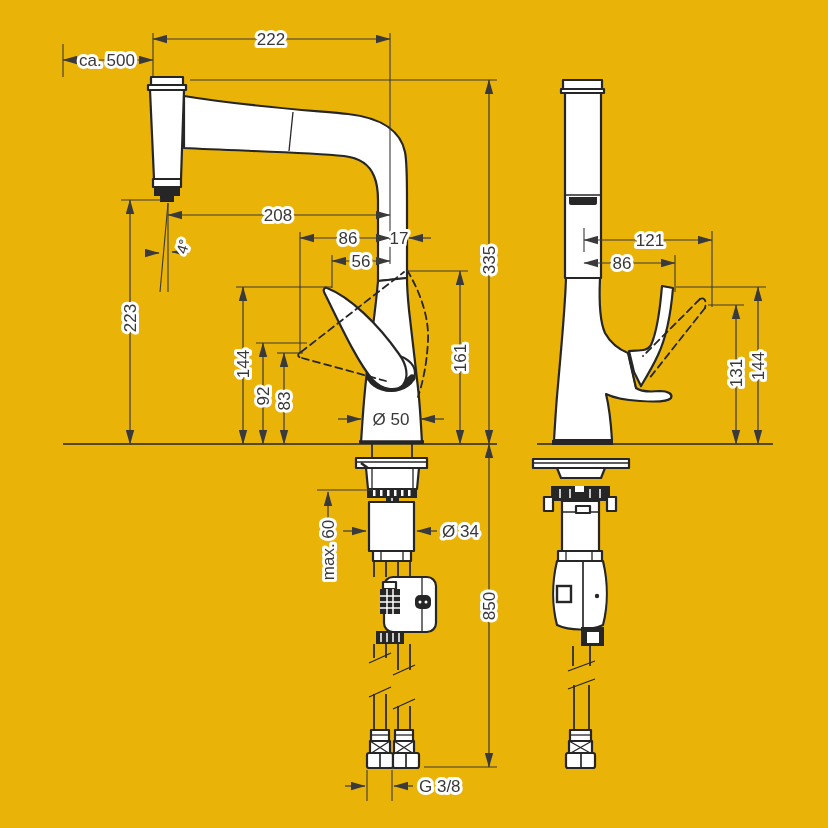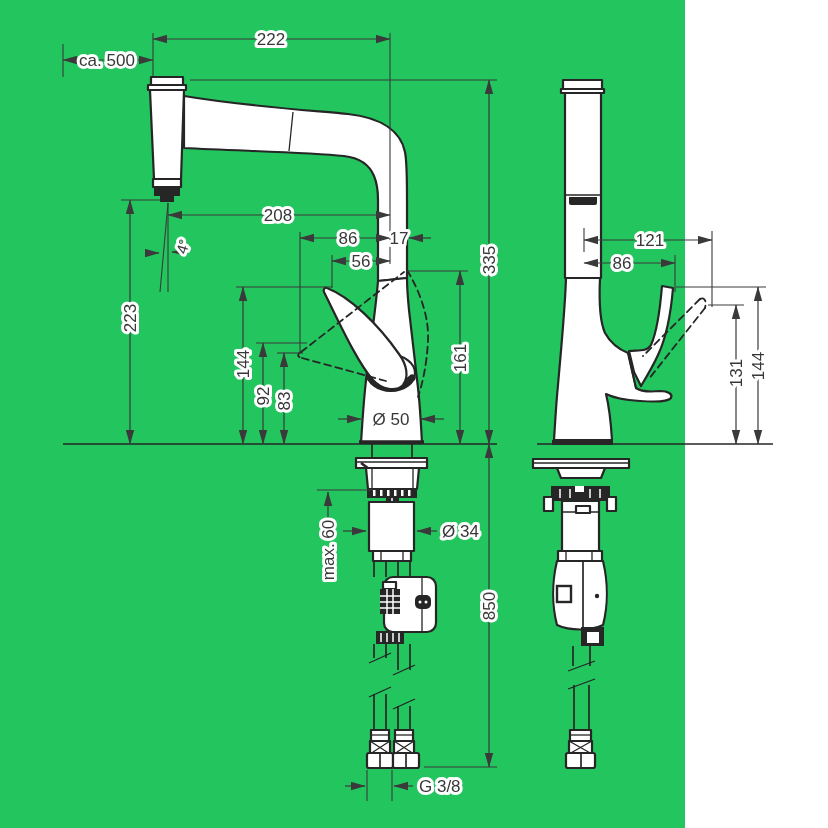--- a/index.html
+++ b/index.html
@@ -1,16 +1,16 @@
 <!DOCTYPE html>
 <html><head>
 <meta charset="utf-8">
 <style>
   html,body{margin:0;padding:0;background:#fff;}
-  .page{width:685px;height:828px;background:#22c55e;position:relative;font-family:"Liberation Sans",sans-serif;}
+  .page{width:828px;height:828px;background:#eab308;position:relative;font-family:"Liberation Sans",sans-serif;}
   svg{display:block;}
   .lbl{font-family:"Liberation Sans",sans-serif;font-size:17px;fill:#383838;
        paint-order:stroke;stroke:#ffffff;stroke-width:6px;stroke-linejoin:round;text-anchor:middle;}
   .lbl-start{text-anchor:start;}
   .lbl-small{font-size:15px;}
   .dim{stroke:#3a3a3a;stroke-width:1.2;fill:none;}
   .ext{stroke:#3a3a3a;stroke-width:1.1;fill:none;}
   .outline{stroke:#262626;stroke-width:2.2;fill:#fff;stroke-linejoin:round;stroke-linecap:round;}
   .thin{stroke:#262626;stroke-width:1.3;fill:none;}
   .med{stroke:#262626;stroke-width:1.7;fill:none;}

